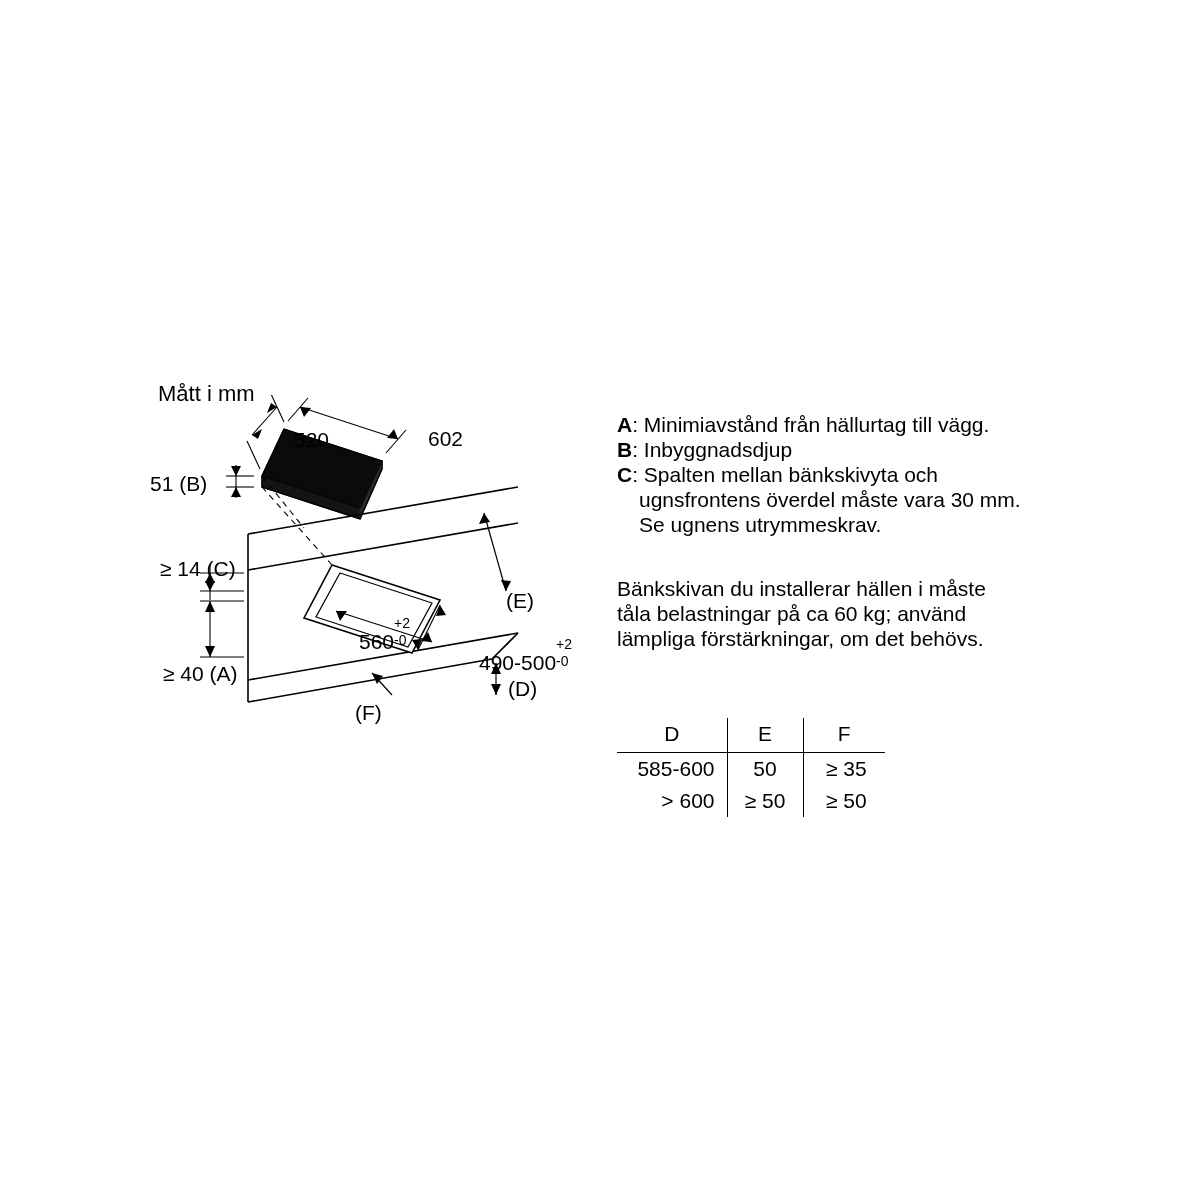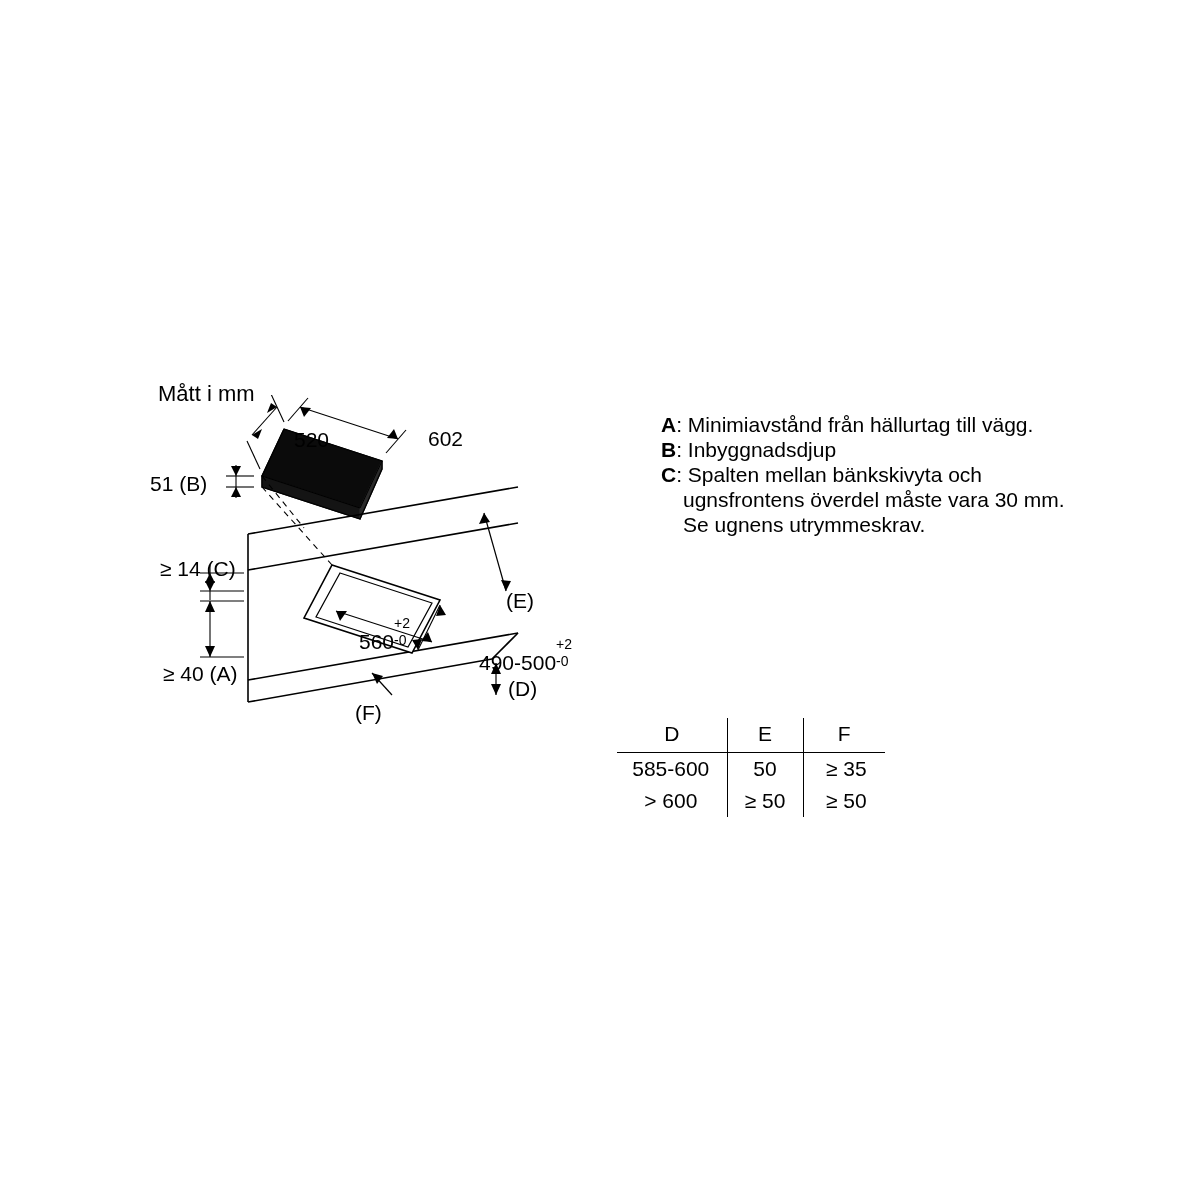--- a/index.html
+++ b/index.html
@@ -68,21 +68,20 @@
   .sup .minus { position: relative; top: -4px; }
 
   
   #legend {
     position: absolute;
     left: 617px;
     top: 412px;
     font-size: 21px;
     line-height: 25px;
     width: 460px;
-    margin-left: 44px;
   }
   #legend .row { white-space: nowrap; }
   #legend .indent { padding-left: 22px; }
 
   #note {
     position: absolute;
     left: 617px;
     top: 576px;
     font-size: 21px;
     line-height: 25px;
@@ -104,21 +103,21 @@
     font-weight: normal;
     height: 28px;
     box-sizing: border-box;
   }
   #table th {
     font-weight: normal;
   }
   #table .vline-r { border-right: 1.6px solid #000; }
   #table tr.hdr th { padding-bottom: 6px; }
   #table tr.hdr { border-bottom: 1.6px solid #000; }
-  #table td.c0, #table th.c0 { width: 110px; padding-right: 12px;}
+  #table td.c0, #table th.c0 { width: 110px; text-align: right; padding-right: 12px;}
   #table td.c1, #table th.c1 { width: 76px; }
   #table td.c2, #table th.c2 { width: 82px; text-align: center; padding-left: 14px;}
   #table th.c0 { text-align: center; padding-right: 10px;}
   #table th.c2 { text-align: center; padding-left: 10px;}
 </style>
 </head>
 <body>
 
 <div id="sheet">
 
@@ -232,20 +231,25 @@
   <div class="lbl" id="d-F">(F)</div>
 
   <div id="legend">
     <div class="row"><span class="bold">A</span><span>: Minimiavstånd från hällurtag till vägg.</span></div>
     <div class="row"><span class="bold">B</span><span>: Inbyggnadsdjup</span></div>
     <div class="row"><span class="bold">C</span><span>: Spalten mellan bänkskivyta och</span></div>
     <div class="row indent">ugnsfrontens överdel måste vara 30 mm.</div>
     <div class="row indent">Se ugnens utrymmeskrav.</div>
   </div>
 
+  <div id="note">
+    <div>Bänkskivan du installerar hällen i måste</div>
+    <div>tåla belastningar på ca 60 kg; använd</div>
+    <div>lämpliga förstärkningar, om det behövs.</div>
+  </div>
 
   <table id="table">
     <tbody>
         <tr class="hdr">
       <th class="c0 vline-r">D</th>
       <th class="c1 vline-r">E</th>
       <th class="c2">F</th>
     </tr>
     <tr>
       <td class="c0 vline-r">585-600</td>

